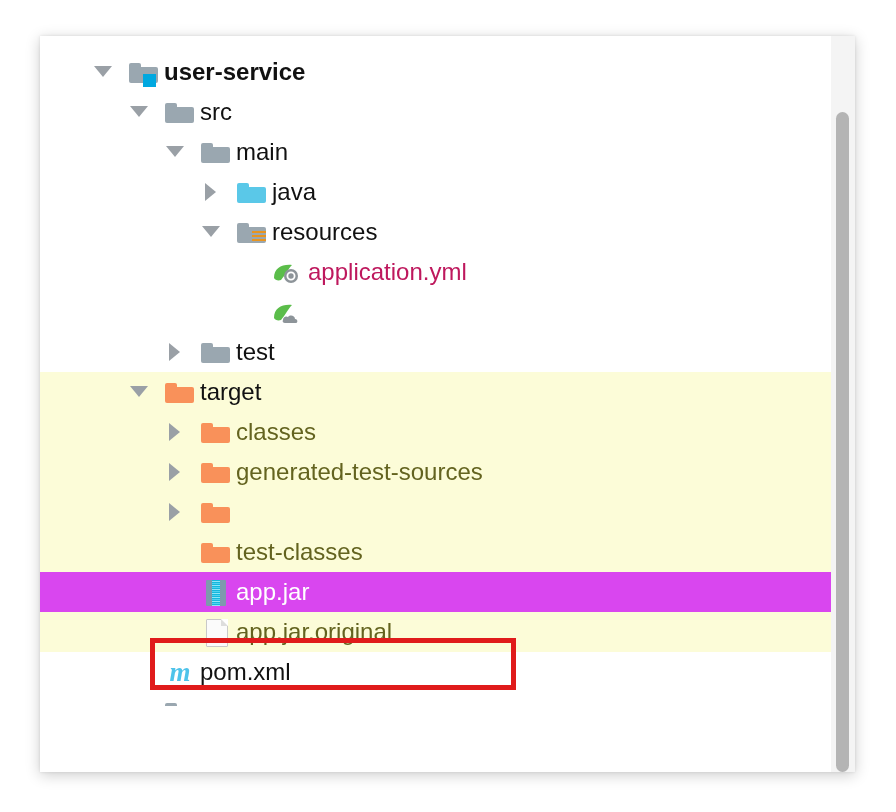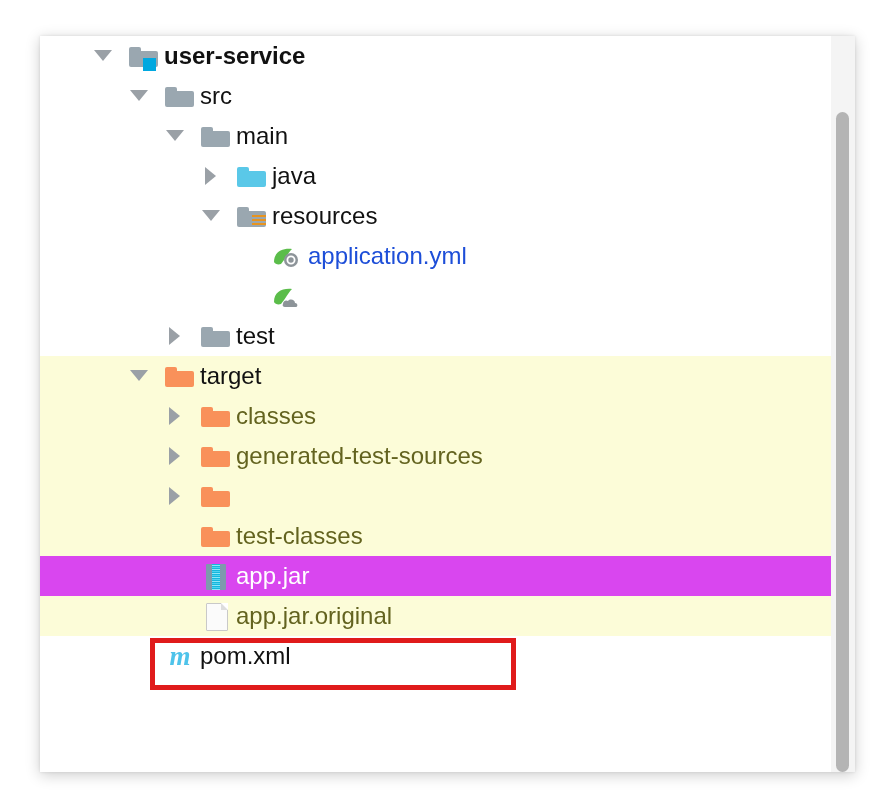--- a/index.html
+++ b/index.html
@@ -30,21 +30,21 @@
     height: 736px;
     background: #ffffff;
     box-shadow: 0 3px 14px rgba(0,0,0,0.20), 0 0 3px rgba(0,0,0,0.10);
     overflow: hidden;
   }
 
   
   #tree {
     position: absolute;
     left: 0;
-    top: 0;
+    top: 16px;
     width: 815px;
     height: 736px;
   }
 
   .row {
     position: relative;
     height: 40px;
     display: flex;
     align-items: center;
     white-space: nowrap;
@@ -183,21 +183,21 @@
     content: "";
     position: absolute;
     right: -1px; top: -1px;
     border-width: 0 7px 7px 0;
     border-style: solid;
     border-color: #dddddd #ffffff;
   }
 
   .label { padding-left: 2px; }
   .label.bold { font-weight: bold; }
-  .label.blue { color: #1d4ed8; }
+  .label.blue { color: #be185d; }
   .label.olive { color: #63631f; }
   .label.white { color: #ffffff; }
   .label.black { color: #111111; }
 
   
   .row.partial { height: 14px; overflow: hidden; }
   .row.partial .icon-slot, .row.partial .arrow-slot { height: 14px; }
 
   
   #scrollbar-track {

